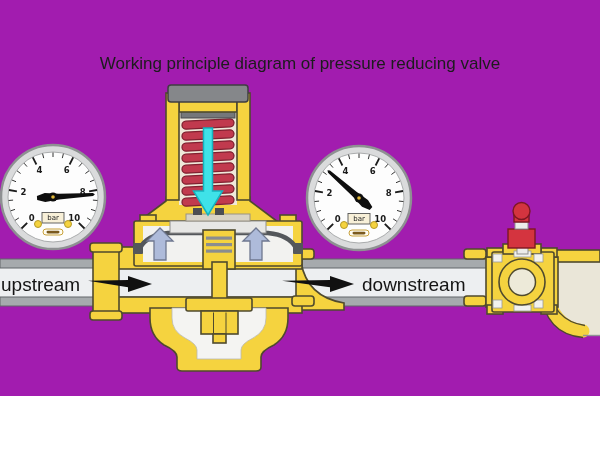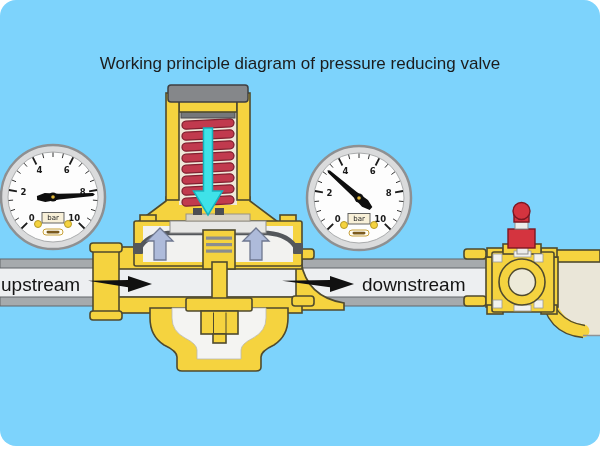--- a/index.html
+++ b/index.html
@@ -1,17 +1,17 @@
 <!DOCTYPE html>
 <html><head>
 <meta charset="utf-8">
 <style>
   html,body{margin:0;padding:0;background:#fff;}
-  .stage{position:relative;width:600px;height:446px;background:#7dd3fc;overflow:hidden;
-         font-family:"Liberation Sans",sans-serif;border-radius:16px;}
+  .stage{position:relative;width:600px;height:396px;background:#a21caf;overflow:hidden;
+         font-family:"Liberation Sans",sans-serif;}
   svg{display:block;}
   .title-text{font-family:"Liberation Sans",sans-serif;font-size:17px;fill:#1c1c1c;text-anchor:middle;}
   .flow-label{font-family:"Liberation Sans",sans-serif;font-size:19px;fill:#141414;}
   .dial-num{font-family:"DejaVu Sans",sans-serif;font-size:8.5px;font-weight:bold;fill:#1a1a1a;text-anchor:middle;}
   .unit-text{font-family:"DejaVu Sans",sans-serif;font-size:7px;fill:#222;text-anchor:middle;}
   .yellow{fill:#F5D33F;stroke:#4F4A2E;stroke-width:1.6;}
   .pipewall{fill:#A6AAAD;stroke:#62666A;stroke-width:1;}
   .whiteint{fill:#F4F4F2;stroke:#B9B9B4;stroke-width:0.8;}
 </style>
 </head>

